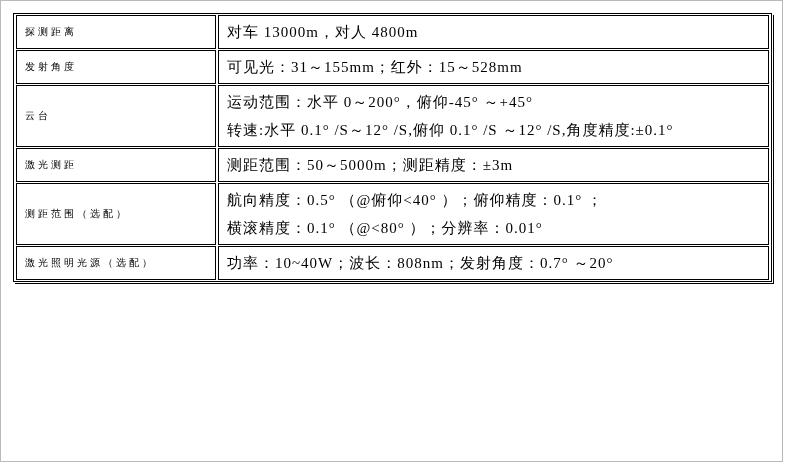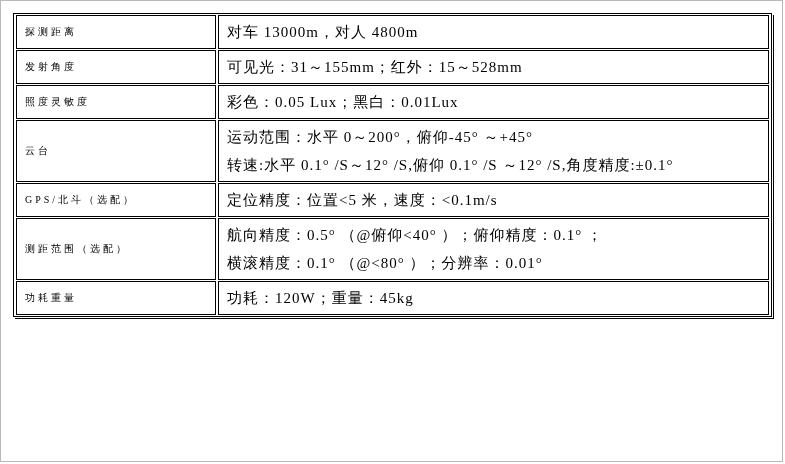--- a/index.html
+++ b/index.html
@@ -71,55 +71,49 @@
   </tr>
 
 
   <tr>
     <td class="label-cell">发射角度</td>
     <td class="value-cell">
               <div class="value-line">可见光：31～155mm；红外：15～528mm</div>
             </td>
   </tr>
 
-  <tr>
-    <td class="label-cell">照度灵敏度</td>
-    <td class="value-cell">
-              <div class="value-line">彩色：0.05 Lux；黑白：0.01Lux</div>
-            </td>
-  </tr>
 
   <tr>
     <td class="label-cell">云台</td>
     <td class="value-cell">
               <div class="value-line">运动范围：水平 0～200°，俯仰-45° ～+45°</div>
               <div class="value-line">转速:水平 0.1° /S～12° /S,俯仰 0.1° /S ～12° /S,角度精度:±0.1°</div>
             </td>
   </tr>
 
-
   <tr>
-    <td class="label-cell">GPS/北斗（选配）</td>
+    <td class="label-cell">激光测距</td>
     <td class="value-cell">
-              <div class="value-line">定位精度：位置&lt;5 米，速度：&lt;0.1m/s</div>
+              <div class="value-line">测距范围：50～5000m；测距精度：±3m</div>
             </td>
   </tr>
+
 
   <tr>
     <td class="label-cell">测距范围（选配）</td>
     <td class="value-cell">
               <div class="value-line">航向精度：0.5° （@俯仰&lt;40° ）；俯仰精度：0.1° ；</div>
               <div class="value-line">横滚精度：0.1° （@&lt;80° ）；分辨率：0.01°</div>
             </td>
   </tr>
 
-
   <tr>
-    <td class="label-cell">功耗重量</td>
+    <td class="label-cell">激光照明光源（选配）</td>
     <td class="value-cell">
-              <div class="value-line">功耗：120W；重量：45kg</div>
+              <div class="value-line">功率：10~40W；波长：808nm；发射角度：0.7° ～20°</div>
             </td>
   </tr>
+
 
 </tbody>
     </table>
   </div>
 </div>
 
 </body></html>

